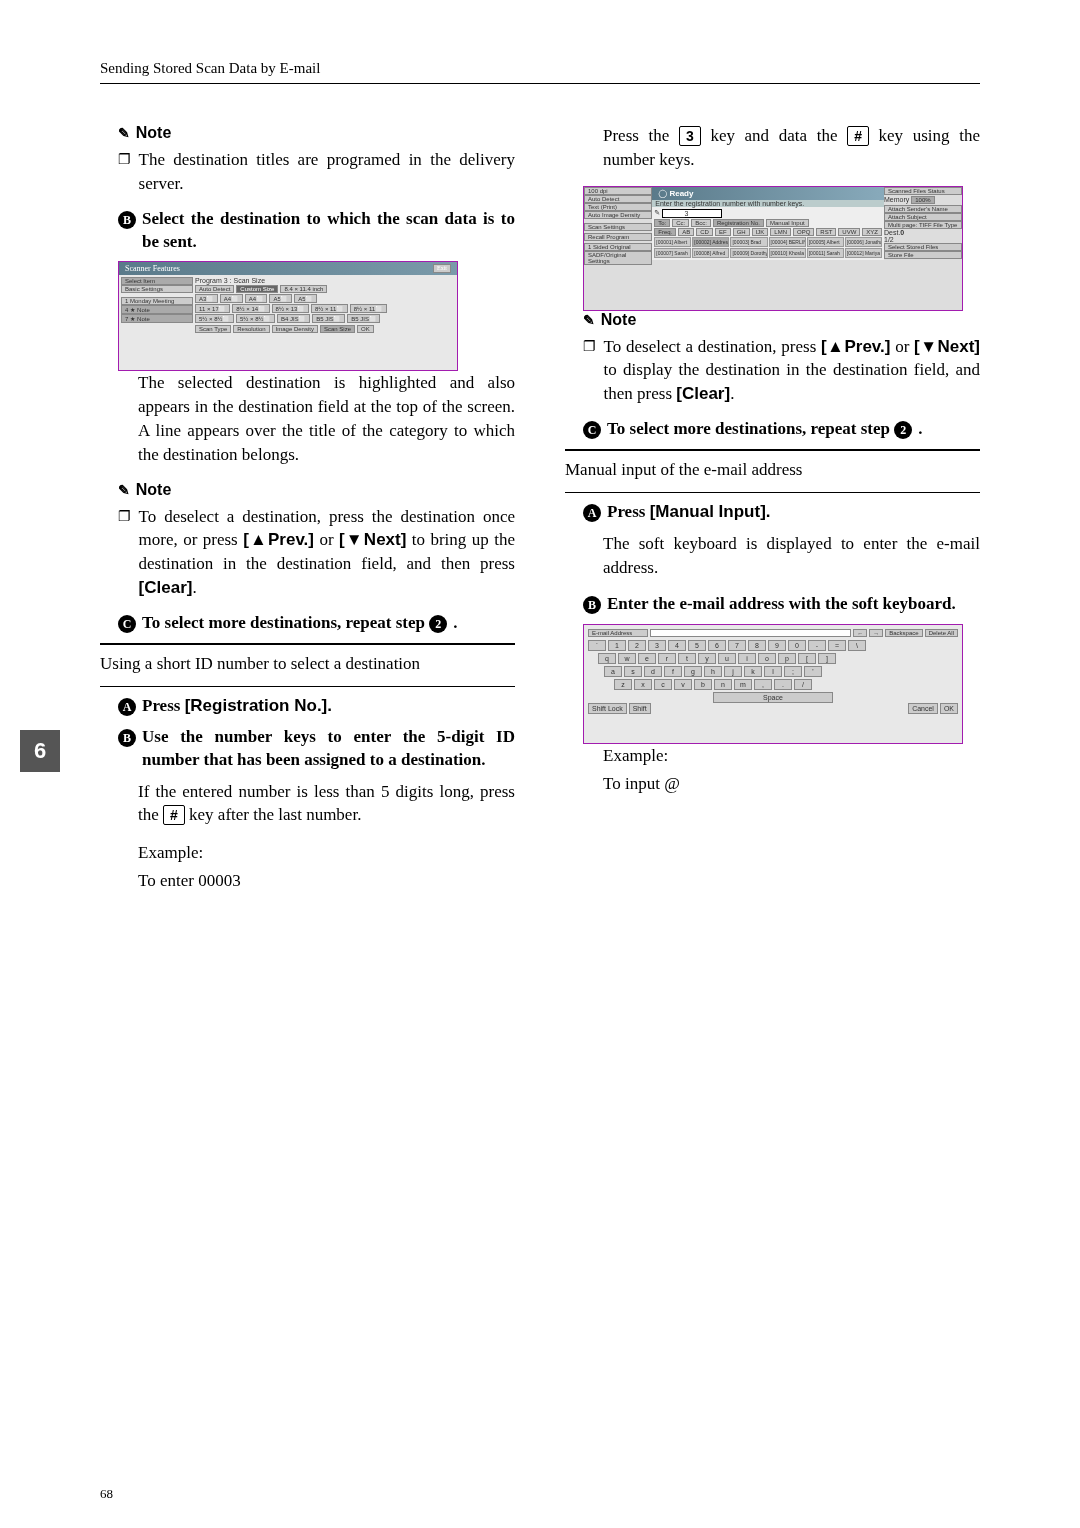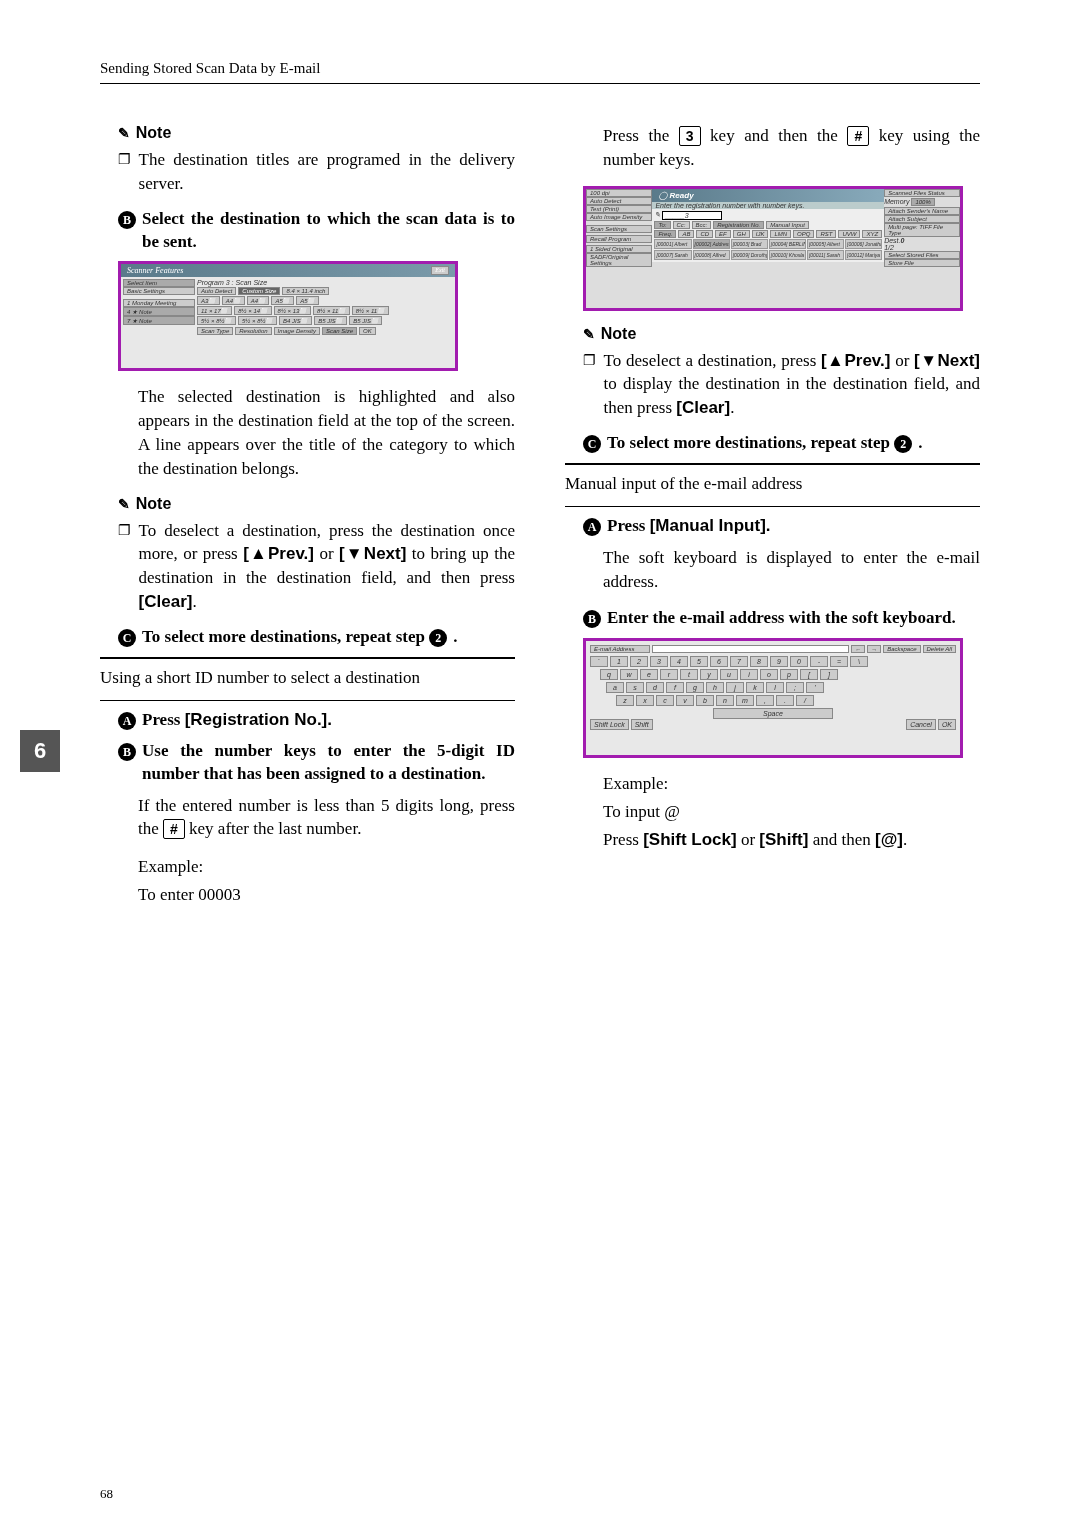--- a/index.html
+++ b/index.html
@@ -118,25 +118,23 @@
       border-radius: 2px;
       font-family: Arial, sans-serif;
       font-weight: bold;
       font-size: 14px;
       display: inline-block;
       line-height: 18px;
     }
     .screenshot {
       width: 340px;
       height: auto;
-      border: 3px solid #a21caf;
+      border: 1px solid #a21caf;
       background: #ddd;
       margin-left: 18px;
-      margin-bottom: 14px;
-      font-style: italic;
     }
     .screenshot-tall { height: 110px; }
     .screenshot-med { height: 125px; }
     .screenshot-kbd { height: 120px; }
     .side-tab {
       position: absolute;
       left: 20px;
       top: 730px;
       width: 40px;
       height: 42px;
@@ -307,21 +305,21 @@
       <span>If the entered number is less than 5 digits long, press the </span><span class="key-cap">#</span><span> key after the last number.</span>
     </div>
     <div class="body-para" style="margin-bottom:4px;">Example:</div>
     <div class="body-para">To enter 00003</div>
 
   </div>
 
   <div class="column">
 
     <div class="body-para">
-      <span>Press the </span><span class="key-cap">3</span><span> key and then the </span><span class="key-cap">#</span><span> key using the number keys.</span>
+      <span>Press the </span><span class="key-cap">3</span><span> key and data the </span><span class="key-cap">#</span><span> key using the number keys.</span>
     </div>
 
     <div class="screenshot screenshot-med" style="display:flex; width:380px;">
       <div class="ss-sidepanel screenshot-inner" style="width:70px;">
         <div class="ss-btn">100 dpi</div>
         <div class="ss-btn">Auto Detect</div>
         <div class="ss-btn">Text (Print)</div>
         <div class="ss-btn">Auto Image Density</div>
         <div style="height:4px;"></div>
         <div class="ss-btn">Scan Settings</div>
@@ -519,20 +517,17 @@
         </div>
         <div>
           <span class="kb-key">Cancel</span>
           <span class="kb-key">OK</span>
         </div>
       </div>
     </div>
 
     <div class="body-para" style="margin-bottom:4px;">Example:</div>
     <div class="body-para" style="margin-bottom:4px;">To input @</div>
-    <div class="body-para">
-      <span>Press </span><span class="ui-bracket">[Shift Lock]</span><span> or </span><span class="ui-bracket">[Shift]</span><span> and then </span><span class="ui-bracket">[@]</span><span>.</span>
-    </div>
 
   </div>
 </div>
 
 <div class="page-number">68</div>
 
 </body></html>

